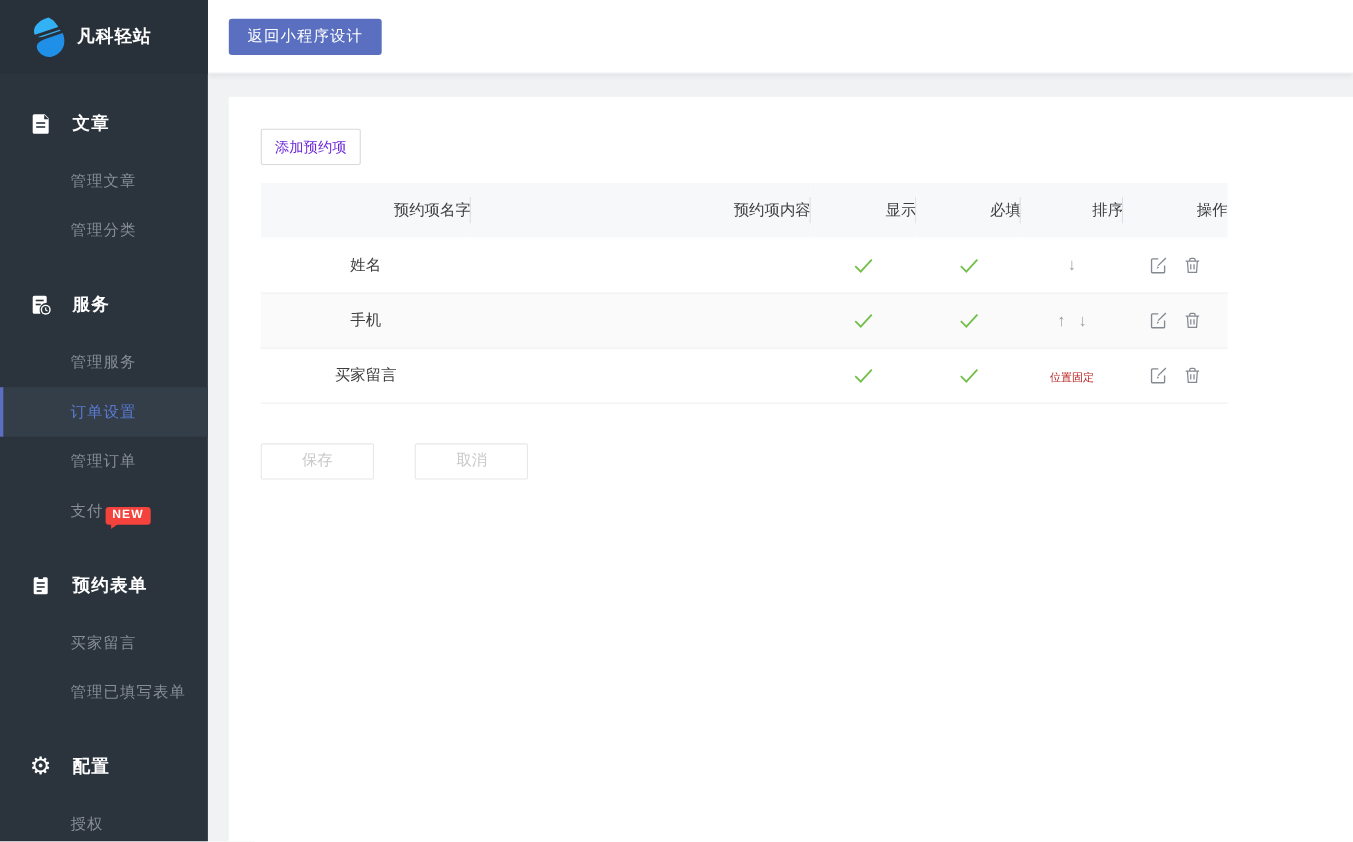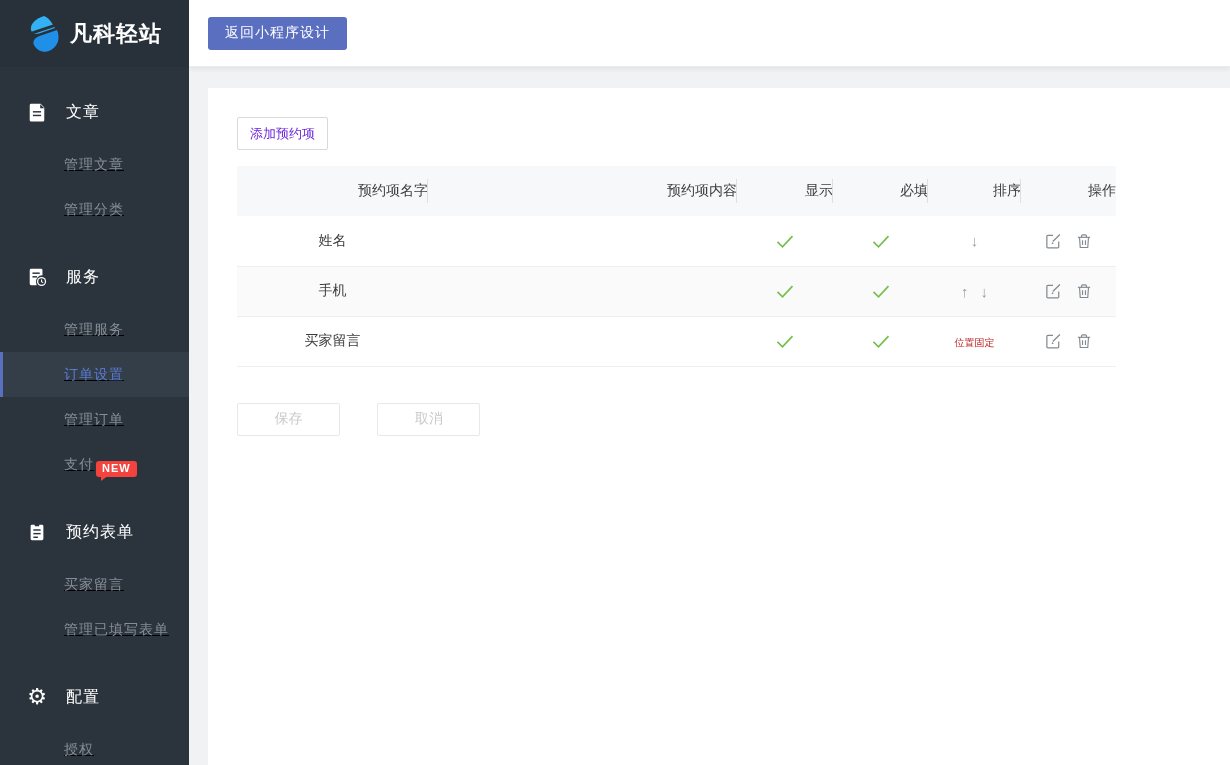--- a/index.html
+++ b/index.html
@@ -4,30 +4,30 @@
 <style>
   * { margin:0; padding:0; box-sizing:border-box; }
   html,body { width:1230px; height:765px; }
   body { font-family:"Liberation Sans","DejaVu Sans",sans-serif; background:#f0f2f4; overflow:hidden; }
   #app { position:relative; width:1230px; height:765px; overflow:hidden; }
 
   
   .sidebar { position:absolute; left:0; top:0; width:189px; height:765px; background:#2b343d; z-index:5; }
   .logo-row { height:67px; display:flex; align-items:center; padding-left:27px; background:#28313a; }
   .logo-row svg { width:34px; height:38px; }
-  .logo-title { color:#ffffff; font-size:22px; font-weight:bold; margin-left:9px; letter-spacing:1px;text-align:right; }
+  .logo-title { color:#ffffff; font-size:16px; font-weight:bold; margin-left:9px; letter-spacing:1px;text-align:right; }
 
   .nav-section { margin-top:25px; }
   .nav-section:first-of-type { margin-top:14px; }
   .section-header { height:40px; display:flex; align-items:center; padding-left:26px; cursor:pointer; }
   .section-icon { width:22px; height:22px; display:flex; align-items:center; justify-content:center; }
   .section-icon svg { width:20px; height:20px; }
   .gear-glyph { color:#ffffff; font-size:22px; line-height:20px; }
-  .section-label { color:#ffffff; font-size:16px; font-weight:normal; margin-left:18px; letter-spacing:1px; }
-  .section-items { margin-top:10px;text-decoration:underline; }
+  .section-label { color:#ffffff; font-size:16px; font-weight:bold; margin-left:18px; letter-spacing:1px; }
+  .section-items { margin-top:10px; }
   .nav-item { position:relative; height:45px; display:flex; align-items:center; padding-left:64px;
               color:#868d96; font-size:14px; cursor:pointer; letter-spacing:1px; }
   .nav-item.active { background:#333e48; color:#5b7ad1; }
   .nav-item.active::before { content:""; position:absolute; left:0; top:0; bottom:0; width:3px; background:#5a6fc0; }
   .new-badge { position:absolute; left:96px; top:19px; background:#f4423c; color:#fff; font-size:11px;
                font-weight:bold; padding:2px 6px 3px; border-radius:3px; line-height:1; }
   .new-badge::after { content:""; position:absolute; left:5px; bottom:-4px; border:4px solid transparent;
                border-top-color:#f4423c; border-left-color:#f4423c; border-width:3px 4px; }
 
   

